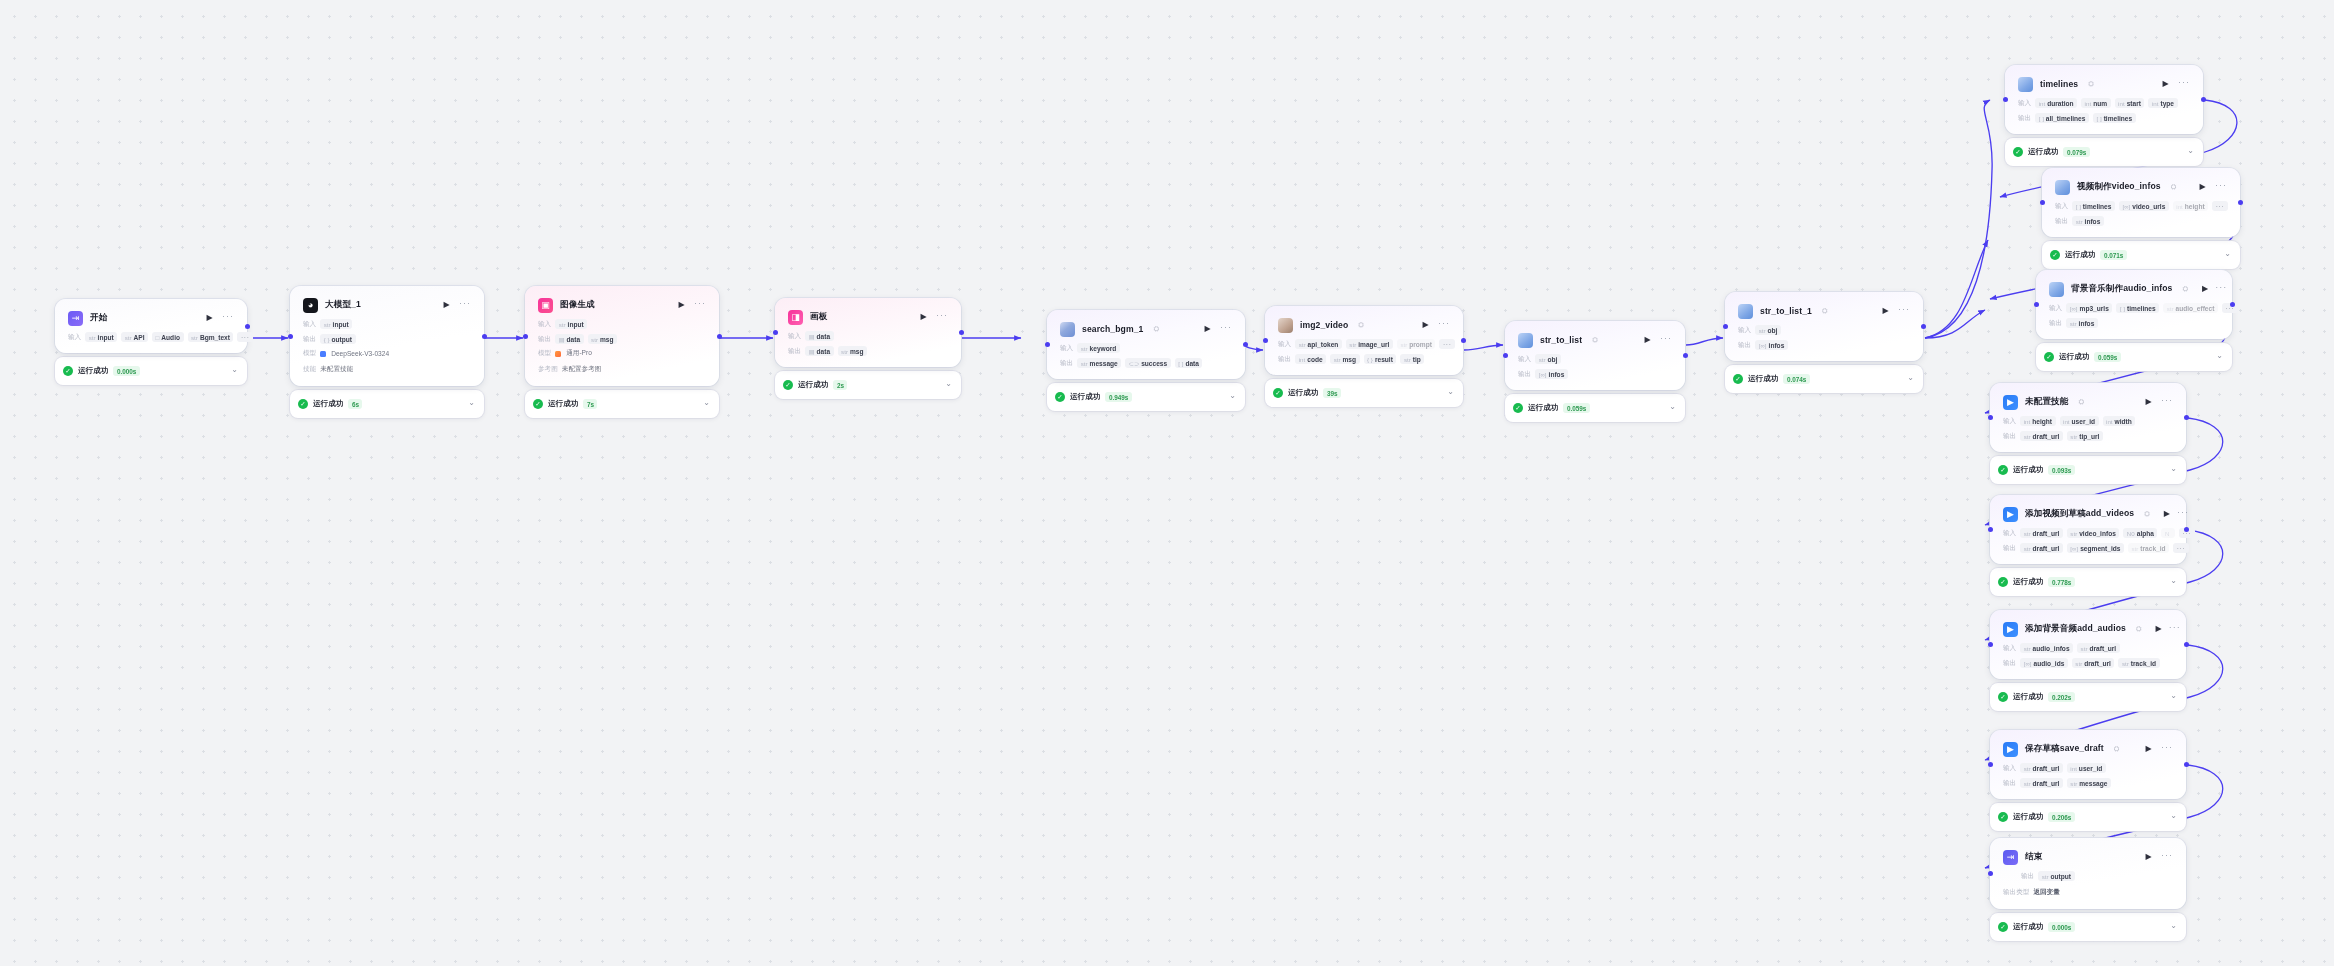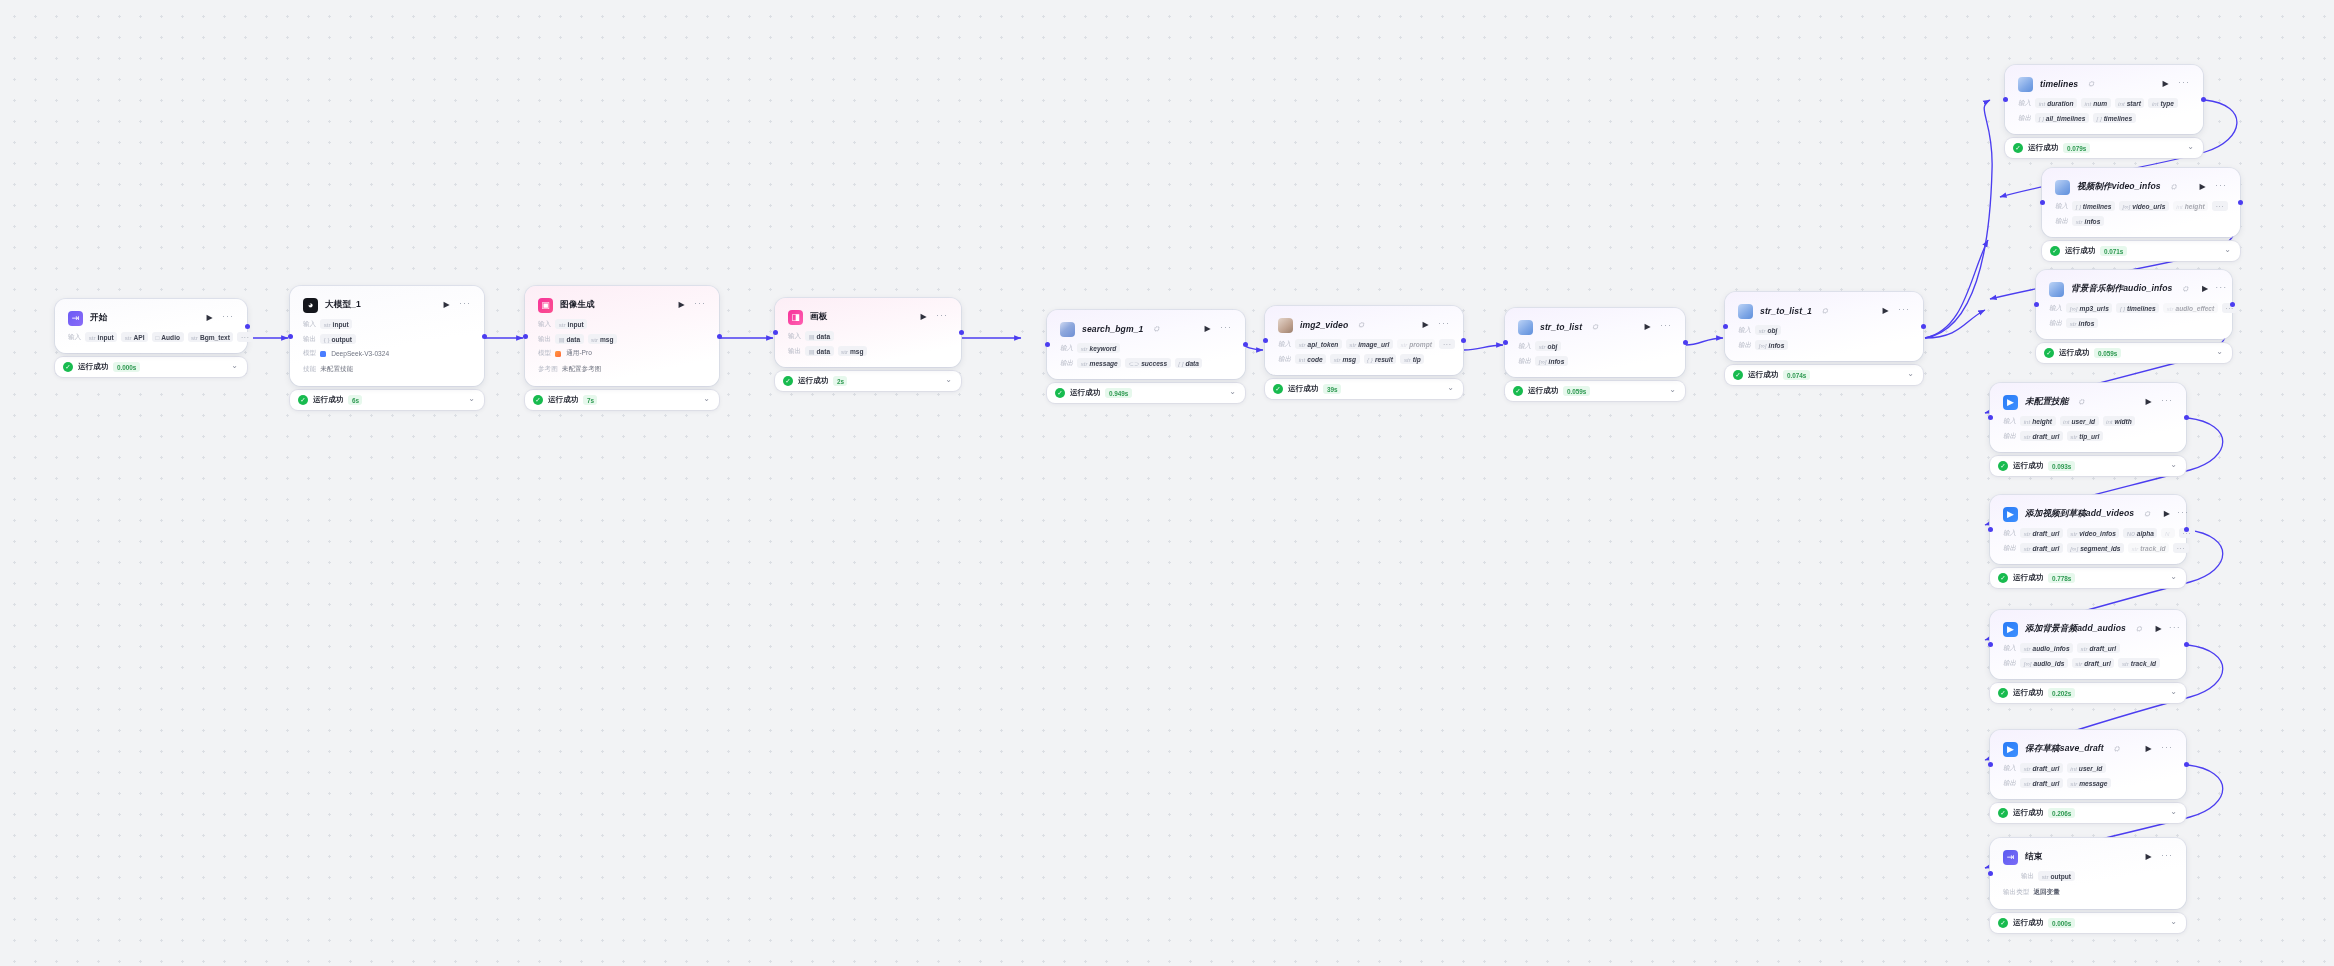--- a/index.html
+++ b/index.html
@@ -22,21 +22,21 @@
   .node-wrap{position:absolute;}
 
   .node{
     position:relative;
     border-radius:11px;
     background:#ffffff;
     box-shadow:0 2px 7px rgba(20,25,60,.10), 0 0 0 1px rgba(225,228,238,.9);
     padding:10px 13px 11px 13px;
     box-sizing:border-box;
   }
-  .node.grad-purple{background:linear-gradient(168deg,#f6f2fe 0%,#fbfaff 42%,#ffffff 78%);font-style:italic;}
+  .node.grad-purple{background:linear-gradient(168deg,#f6f2fe 0%,#fbfaff 42%,#ffffff 78%);}
   .node.grad-pink{background:linear-gradient(168deg,#fdeef6 0%,#fef7fb 45%,#ffffff 80%);}
   .node.grad-plain{background:linear-gradient(170deg,#fafafd 0%,#ffffff 60%);}
 
   .node-head{display:flex;align-items:center;gap:7px;height:18px;}
   .nicon{
     width:15px;height:15px;border-radius:4px;flex:0 0 auto;
     display:flex;align-items:center;justify-content:center;
     font-size:9px;color:#fff;line-height:1;overflow:hidden;
   }
   .nicon.start{background:linear-gradient(135deg,#6b5bf5,#8a6cf7);}
@@ -83,21 +83,21 @@
     background:#4b3df0;top:50%;margin-top:-2.5px;
   }
   .port.in{left:-2.5px;}
   .port.out{right:-2.5px;}
 
   
   .status{
     margin-top:4px;
     background:#fff;border-radius:8px;
     box-shadow:0 1px 5px rgba(20,25,60,.08), 0 0 0 1px rgba(228,230,238,.9);
-    height:20px;display:flex;align-items:center;gap:5px;padding:0 9px 0 8px;
+    height:28px;display:flex;align-items:center;gap:5px;padding:0 9px 0 8px;
     box-sizing:border-box;
   }
   .ok{
     width:10px;height:10px;border-radius:50%;background:#18bb4f;flex:0 0 auto;
     display:flex;align-items:center;justify-content:center;
     color:#fff;font-size:6.5px;line-height:1;
   }
   .stext{font-size:7.6px;color:#2c2f3a;font-weight:700;}
   .dur{
     font-size:6.4px;color:#2f9a52;background:#e6f8ec;border-radius:3px;
@@ -409,21 +409,21 @@
         <div class="port out"></div>
       </div>
       <div class="status">
         <div class="ok">✓</div>
         <div class="stext">运行成功</div>
         <div class="dur">39s</div>
         <div class="sp"></div>
         <div class="chev">⌄</div>
       </div>
     </div>
-    <div class="node-wrap" style="left: 1505px; top: 308px; width: 180px;">
+    <div class="node-wrap" style="left: 1505px; top: 321px; width: 180px;">
       <div class="node grad-purple">
         <div class="node-head">
           <div class="nicon plugin2"></div>
           <div class="ntitle">str_to_list</div>
           <span class="ntag">⛭</span>
           <div class="head-sp"></div>
           <div class="runbtn">▶</div>
           <div class="dots">···</div>
         </div>
         <div class="prow">

